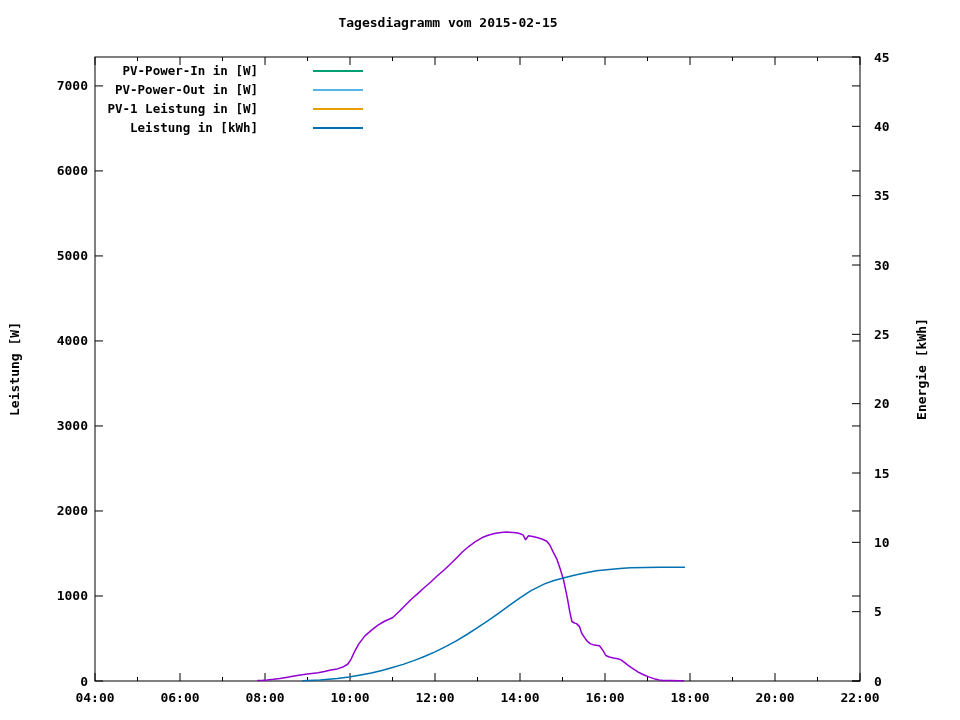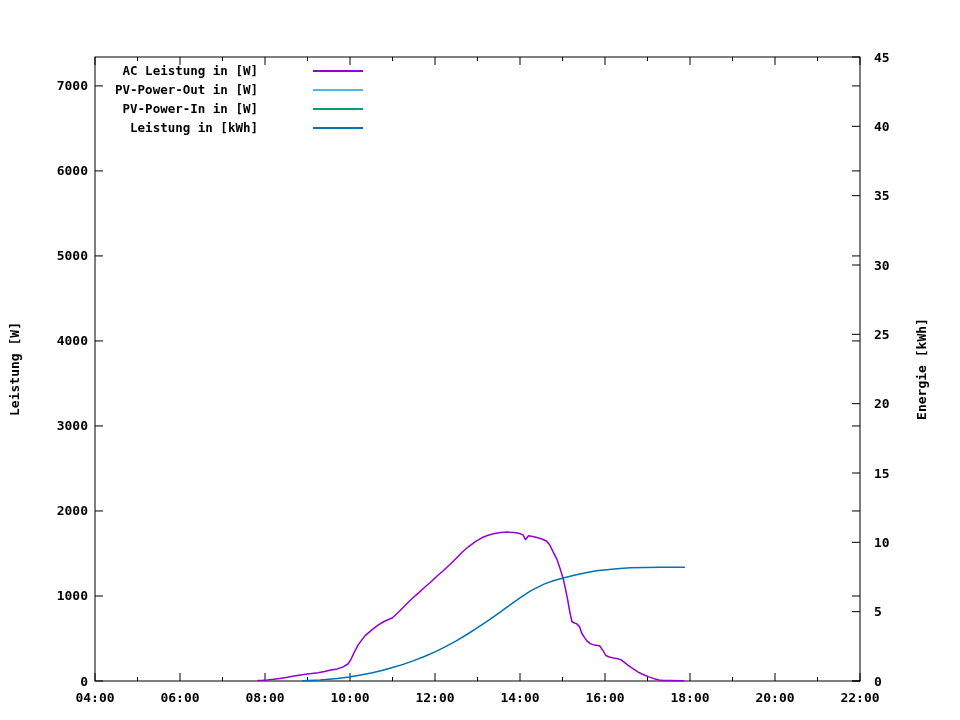--- a/index.html
+++ b/index.html
@@ -16,20 +16,21 @@
   .legend-row{display:flex;align-items:center;height:19px;}
   .legend-label{display:inline-block;width:180px;text-align:right;
                 font:700 12.5px "DejaVu Sans Mono",monospace;white-space:nowrap;}
   .legend-line{display:inline-block;width:50px;height:2px;margin-left:55px;}
 </style>
 </head>
 <body>
 
 <div class="screen">
 
+  <div class="chart-title">Tagesdiagramm vom 2015-02-15</div>
 
   <div class="ylab ylab-left">Leistung [W]</div>
   <div class="ylab ylab-right">Energie [kWh]</div>
 
   <svg id="plot" width="960" height="720" viewBox="0 0 960 720" style="position:absolute;left:0;top:0;">
       <rect x="95" y="57" width="765" height="624" fill="none" stroke="#000000" stroke-width="1"></rect>
       <line x1="95" y1="681" x2="95" y2="673" stroke="#000000" stroke-width="1"></line>
       <line x1="95" y1="57" x2="95" y2="65" stroke="#000000" stroke-width="1"></line>
       <line x1="137.5" y1="681" x2="137.5" y2="677" stroke="#000000" stroke-width="1"></line>
       <line x1="137.5" y1="57" x2="137.5" y2="61" stroke="#000000" stroke-width="1"></line>
@@ -120,30 +121,30 @@
       <line x1="860" y1="126.33333333333337" x2="852" y2="126.33333333333337" stroke="#000000" stroke-width="1"></line>
       <text x="874" y="130.83333333333337" text-anchor="start" class="tk">40</text>
       <line x1="860" y1="57" x2="852" y2="57" stroke="#000000" stroke-width="1"></line>
       <text x="874" y="61.5" text-anchor="start" class="tk">45</text>
       <polyline points="257.8,680.5 262.9,680.3 267.1,680.0 273.5,679.3 279.9,678.4 286.3,677.4 292.6,676.3 299.0,675.2 305.4,674.2 311.8,673.5 318.1,672.8 324.5,671.6 330.9,670.1 337.2,668.9 343.6,666.7 347.9,664.0 350.8,659.7 354.3,652.1 358.5,644.4 364.9,635.9 371.3,630.4 377.6,625.3 384.0,621.5 392.5,617.7 398.9,611.7 405.3,605.3 411.6,599.0 418.0,593.4 424.4,587.5 430.8,582.0 437.1,576.0 443.5,570.5 449.9,564.5 456.3,558.2 462.6,551.8 469.0,546.3 475.4,541.6 481.8,537.8 488.1,535.2 494.5,533.5 500.9,532.4 507.2,532.1 513.6,532.4 518.7,533.2 523.0,534.9 525.5,539.7 528.5,535.8 532.8,536.6 537.9,537.8 542.5,539.2 546.8,541.2 549.8,545.0 553.1,551.8 557.0,559.4 560.4,569.6 563.3,579.0 565.5,589.2 567.6,599.4 569.7,611.3 571.9,621.5 574.4,623.0 576.5,623.6 579.5,626.6 581.6,633.0 584.6,637.6 587.2,641.2 590.1,643.6 594.4,645.1 599.5,645.7 602.9,650.4 605.8,655.5 609.3,657.0 613.5,657.9 617.8,658.7 621.1,659.9 624.1,662.1 627.5,664.8 631.4,667.6 634.8,669.9 638.2,672.1 642.0,674.0 645.4,675.5 648.8,676.9 651.8,677.9 655.1,679.1 659.0,680.0 663.2,680.5 670.9,680.6 679.4,680.7 683.6,680.7" fill="none" stroke="#9400d3" stroke-width="1.5" stroke-linejoin="round" stroke-linecap="round"></polyline>
       <polyline points="302.8,680.7 320.3,680.0 337.2,678.6 349.2,677.0 360.6,675.0 371.3,673.1 381.9,670.5 392.5,667.5 403.1,664.4 413.8,660.6 424.4,656.5 435.0,651.9 445.6,646.6 456.3,640.8 466.9,634.5 477.5,627.6 488.1,620.7 498.8,613.1 509.4,605.4 520.0,597.8 530.6,590.9 544.6,583.9 554.0,580.5 564.2,577.7 575.3,574.9 585.9,572.8 596.5,570.8 609.3,569.4 619.9,568.4 630.5,567.8 645.4,567.4 660.3,567.3 673.0,567.3 684.5,567.3" fill="none" stroke="#0072b2" stroke-width="1.5" stroke-linejoin="round" stroke-linecap="round"></polyline>
     </svg>
 
   <div class="legend" id="legend">
       <div class="legend-row">
-        <span class="legend-label">AC Leistung in [W]</span>
-        <span class="legend-line" style="background: rgb(148, 0, 211);"></span>
+        <span class="legend-label">PV-Power-In in [W]</span>
+        <span class="legend-line" style="background: rgb(0, 158, 115);"></span>
       </div>
       <div class="legend-row">
         <span class="legend-label">PV-Power-Out in [W]</span>
         <span class="legend-line" style="background: rgb(86, 180, 233);"></span>
       </div>
       <div class="legend-row">
-        <span class="legend-label">PV-Power-In in [W]</span>
-        <span class="legend-line" style="background: rgb(0, 158, 115);"></span>
+        <span class="legend-label">PV-1 Leistung in [W]</span>
+        <span class="legend-line" style="background: rgb(230, 159, 0);"></span>
       </div>
       <div class="legend-row">
         <span class="legend-label">Leistung in [kWh]</span>
         <span class="legend-line" style="background: rgb(0, 114, 178);"></span>
       </div>
     </div>
 
 </div>
 
 </body></html>

